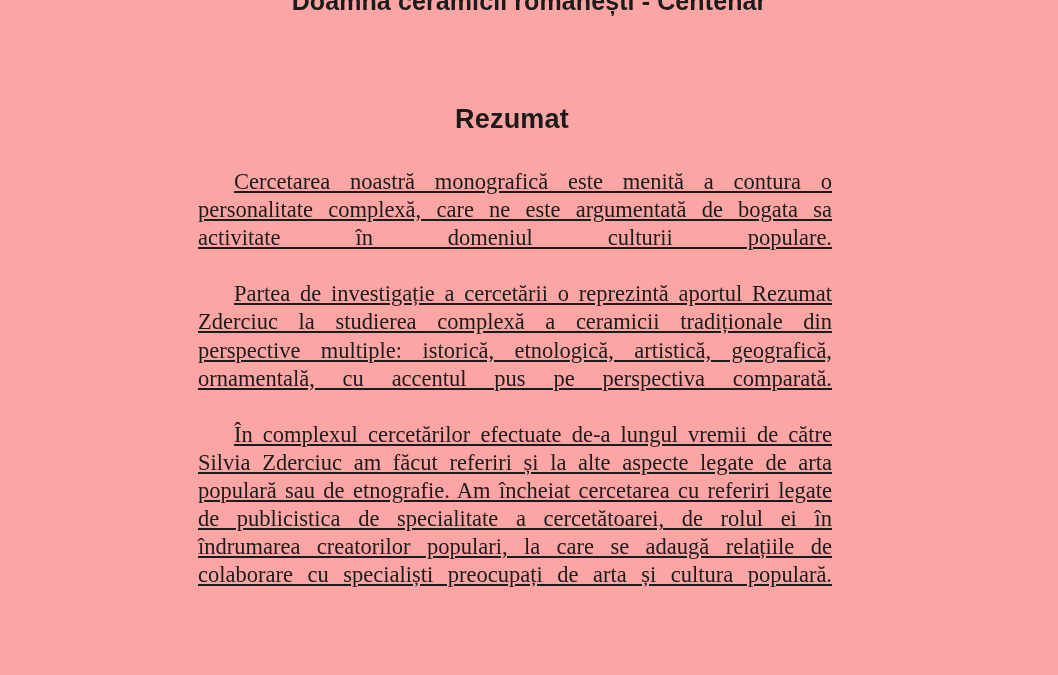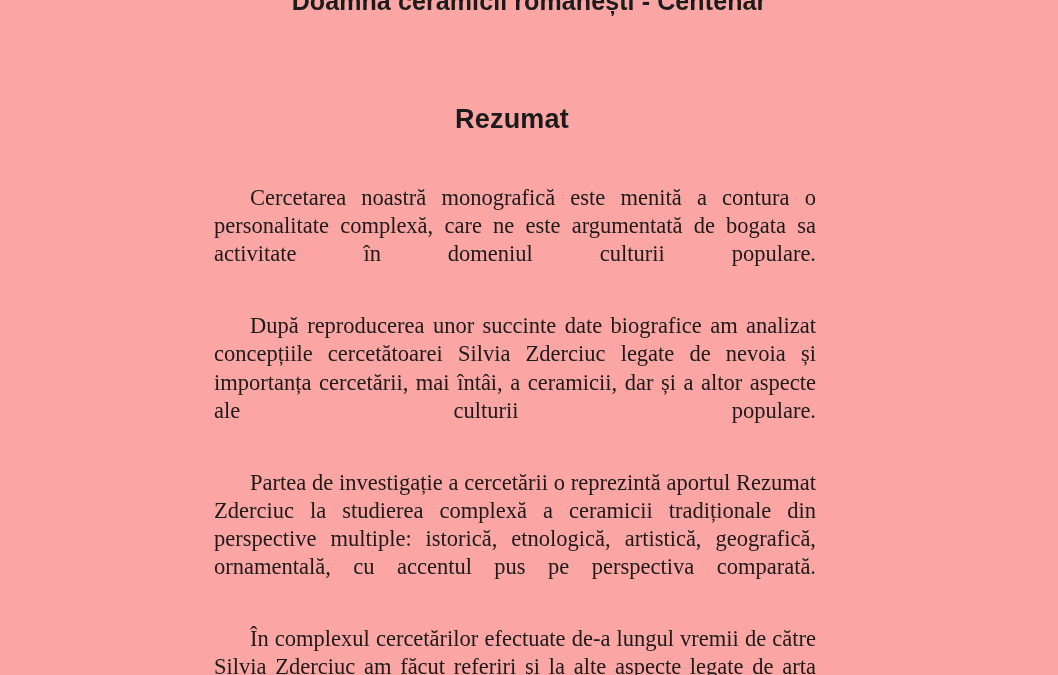--- a/index.html
+++ b/index.html
@@ -60,23 +60,24 @@
     width: 634px;
     font-family: "Liberation Serif", "DejaVu Serif", serif;
     font-size: 22.5px;
     line-height: 28.1px;
     color: #1d1a1a;
     text-align: justify;
     text-justify: inter-word;
   }
 
   .body-copy p {
-    margin: 16px;
+    margin: 0;
     text-indent: 36px;
     text-align: justify;
+    text-decoration: underline;
   }
 
   
   .body-copy p::after {
     content: "";
     display: inline-block;
     width: 100%;
   }
 </style>
 </head>
@@ -85,18 +86,17 @@
 <div class="page">
 
   <div class="title-block">
     <div class="doc-title-line">Doamna ceramicii românești - Centenar</div>
   </div>
 
   <div class="section-heading">Rezumat</div>
 
   <div class="body-copy">
     <p>Cercetarea noastră monografică este menită a contura o personalitate complexă, care ne este argumentată de bogata sa activitate în domeniul culturii populare.</p>
-    <p>După reproducerea unor succinte date biografice am analizat concepțiile cercetătoarei Silvia Zderciuc legate de nevoia și importanța cercetării, mai întâi, a ceramicii, dar și a altor aspecte ale culturii populare.</p>
     <p>Partea de investigație a cercetării o reprezintă aportul Rezumat Zderciuc la studierea complexă a ceramicii tradiționale din perspective multiple: istorică, etnologică, artistică, geografică, ornamentală, cu accentul pus pe perspectiva comparată.</p>
     <p>În complexul cercetărilor efectuate de-a lungul vremii de către Silvia Zderciuc am făcut referiri și la alte aspecte legate de arta populară sau de etnografie. Am încheiat cercetarea cu referiri legate de publicistica de specialitate a cercetătoarei, de rolul ei în îndrumarea creatorilor populari, la care se adaugă relațiile de colaborare cu specialiști preocupați de arta și cultura populară.</p>
   </div>
 
 </div>
 
 </body></html>

